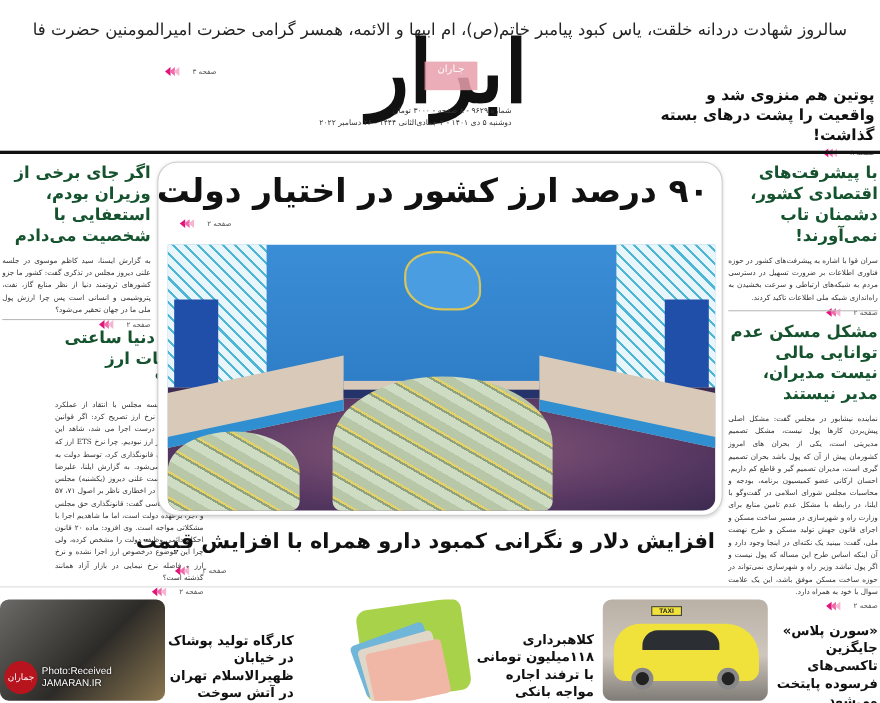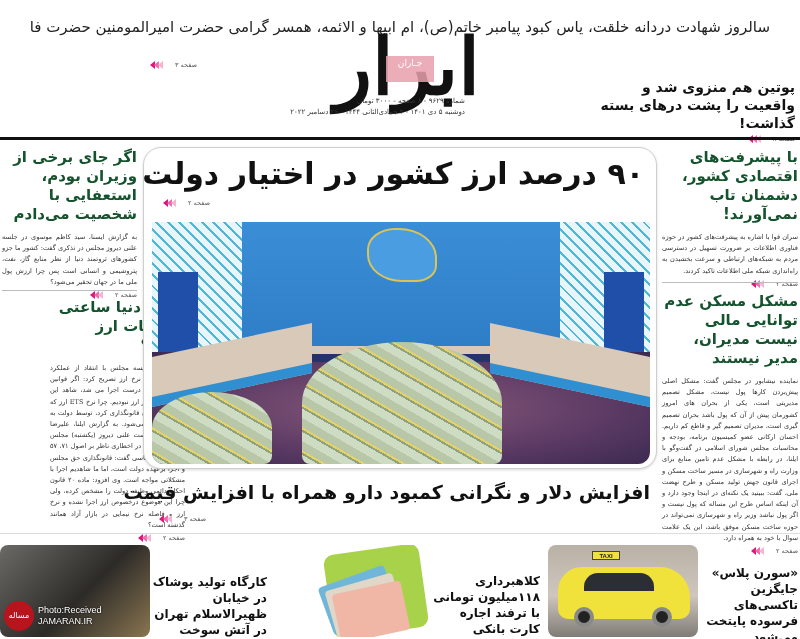--- a/index.html
+++ b/index.html
@@ -214,40 +214,40 @@
       <span></span>
       <span></span>
       <span></span>
     </span>
 </div>
 
 <div class="abs rule-bottom"></div>
 
 <div class="abs teaser-img t1-img">
   <div class="watermark">
-    <div class="wm-logo">مساله</div>
+    <div class="wm-logo">جماران</div>
     <div class="wm-text">
       <div>Photo:Received</div>
       <div>JAMARAN.IR</div>
     </div>
   </div>
 </div>
 <div class="abs t1-text">
   <div class="teaser-hl">کارگاه تولید پوشاک در خیابان ظهیرالاسلام تهران در آتش سوخت</div>
 
 </div>
 
 <div class="abs teaser-img t2-img">
   <div class="wallet"></div>
   <div class="card c1"></div>
   <div class="card c2"></div>
   <div class="card c3"></div>
 </div>
 <div class="abs t2-text">
-  <div class="teaser-hl">کلاهبرداری ۱۱۸میلیون تومانی با ترفند اجاره کارت بانکی</div>
+  <div class="teaser-hl">کلاهبرداری ۱۱۸میلیون تومانی با ترفند اجاره مواجه بانکی</div>
 
 </div>
 
 <div class="abs teaser-img t3-img">
   <div class="taxi">
     <div class="taxi-window"></div>
     <div class="wheel w1"></div>
     <div class="wheel w2"></div>
   </div>
   <div class="taxi-top">TAXI</div>

